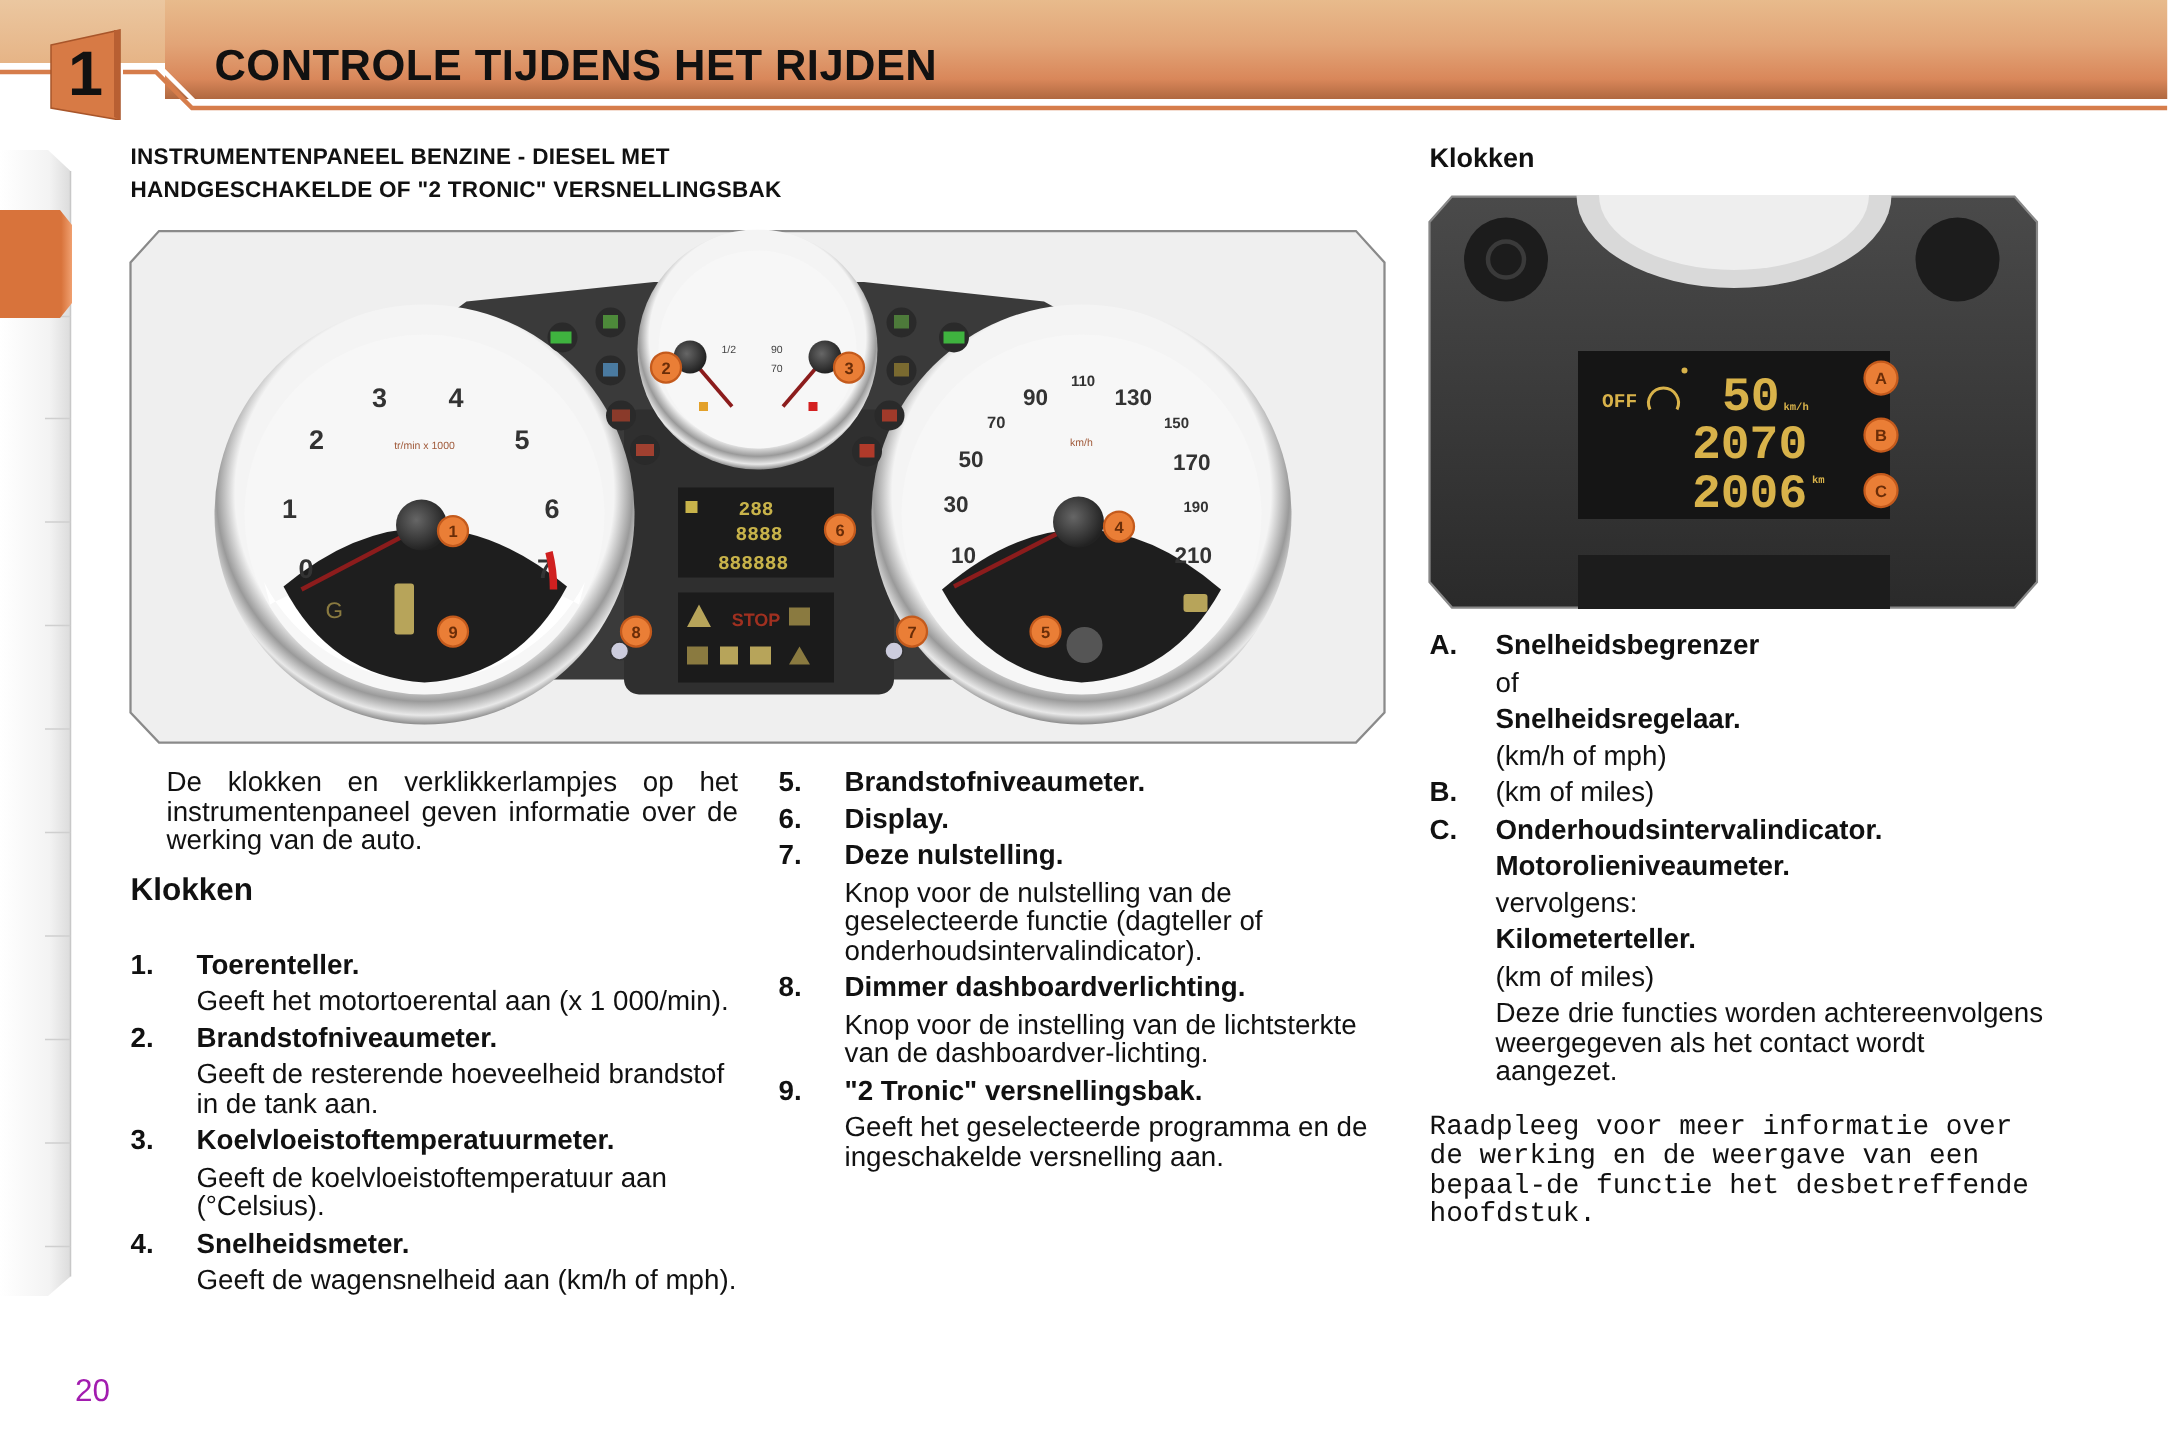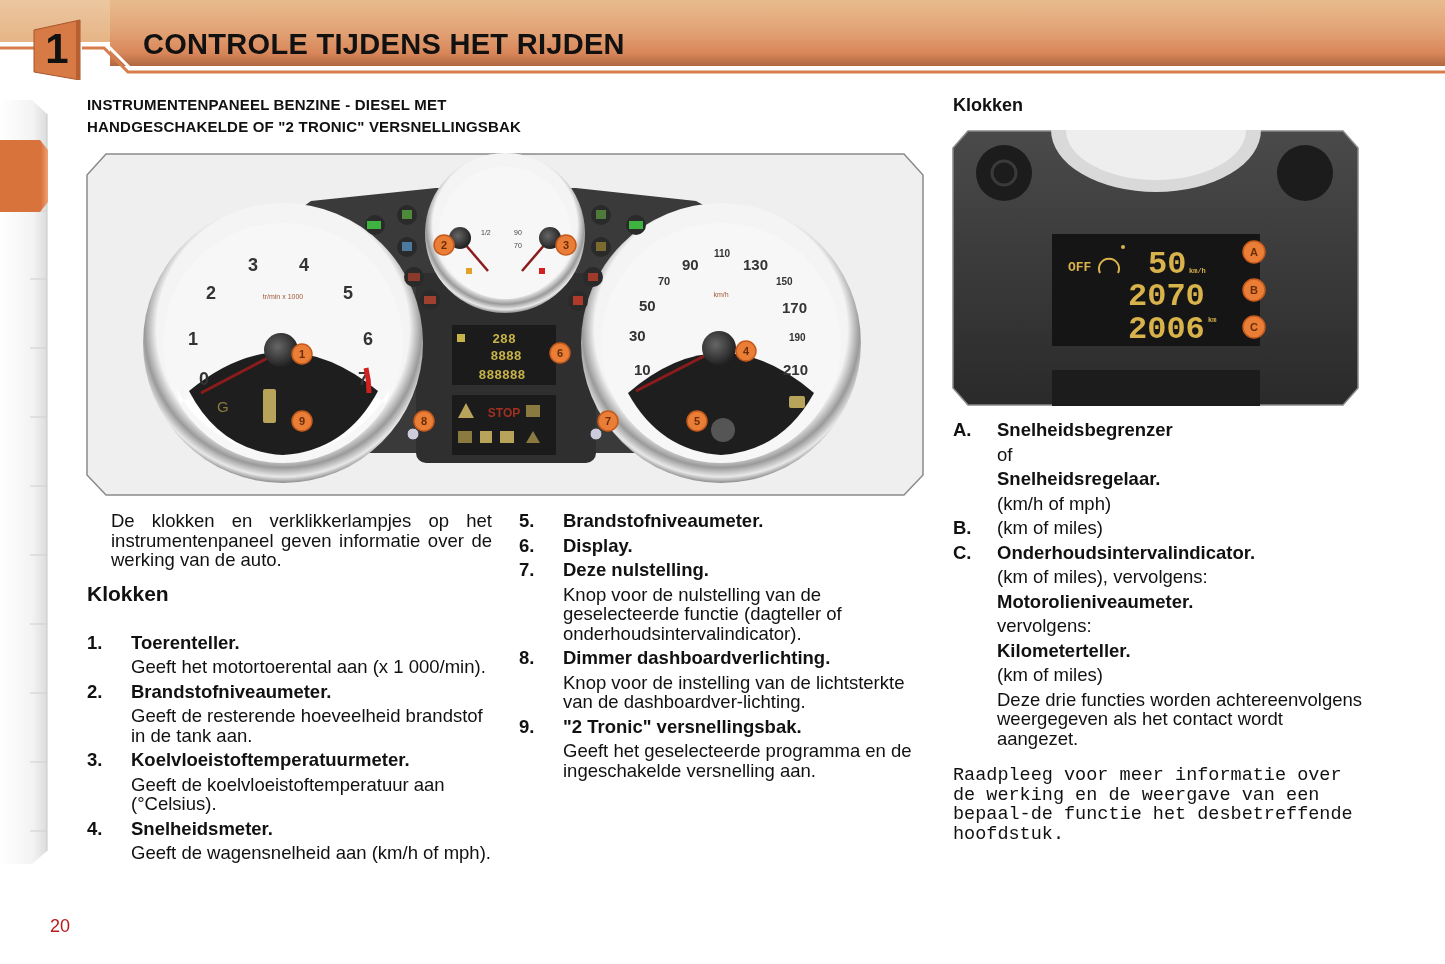--- a/index.html
+++ b/index.html
@@ -37,21 +37,21 @@
   .col3 { left: 953px; top: 420px; width: 410px; }
   .intro { text-align: justify; text-align-last: left; margin-bottom: 11px; margin-left: 24px; }
   .subhead { font-weight: bold; font-size: 21px; line-height: 26px; margin-bottom: 26px; }
   .item { position: relative; padding-left: 44px; }
   .item-num { position: absolute; left: 0; top: 0; font-weight: bold; }
   .item-title { font-weight: bold; display: block; margin-bottom: 5px; }
   .item-desc { display: block; margin-bottom: 5px; }
   .item-line { display: block; margin-bottom: 5px; }
   .bold { font-weight: bold; }
   .note { margin-top: 18px; font-family: Liberation Mono, monospace; }
-  .page-number { position: absolute; left: 50px; top: 916px; font-size: 18px; color: #b91c1c; }
+  .page-number { position: absolute; left: 50px; top: 916px; font-size: 21px; color: #a21caf; }
 
   .badge { fill: #ea7e36; stroke: #c45a1c; stroke-width: 1.5; }
   .badge-txt { font-family: "Liberation Sans", sans-serif; font-size: 11px; font-weight: bold; fill: #6a2d08; }
 </style>
 </head>
 <body>
 
 <div class="banner">
   <div class="banner-bg-left"></div>
   <div class="banner-bg"></div>
@@ -349,21 +349,20 @@
     <span class="item-line bold">Snelheidsregelaar.</span>
     <span class="item-line">(km/h of mph)</span>
   </div>
   <div class="item">
     <span class="item-num">B.</span>
     <span class="item-line">(km of miles)</span>
   </div>
   <div class="item">
     <span class="item-num">C.</span>
     <span class="item-line bold">Onderhoudsintervalindicator.</span>
-    <span class="item-line">(km of miles), vervolgens:</span>
     <span class="item-line bold">Motorolieniveaumeter.</span>
     <span class="item-line">vervolgens:</span>
     <span class="item-line bold">Kilometerteller.</span>
     <span class="item-line">(km of miles)</span>
     <span class="item-line">Deze drie functies worden achtereenvolgens weergegeven als het contact wordt aangezet.</span>
   </div>
   <p class="note">Raadpleeg voor meer informatie over de werking en de weergave van een bepaal-de functie het desbetreffende hoofdstuk.</p>
 </div>
 
 <div class="page-number">20</div>

